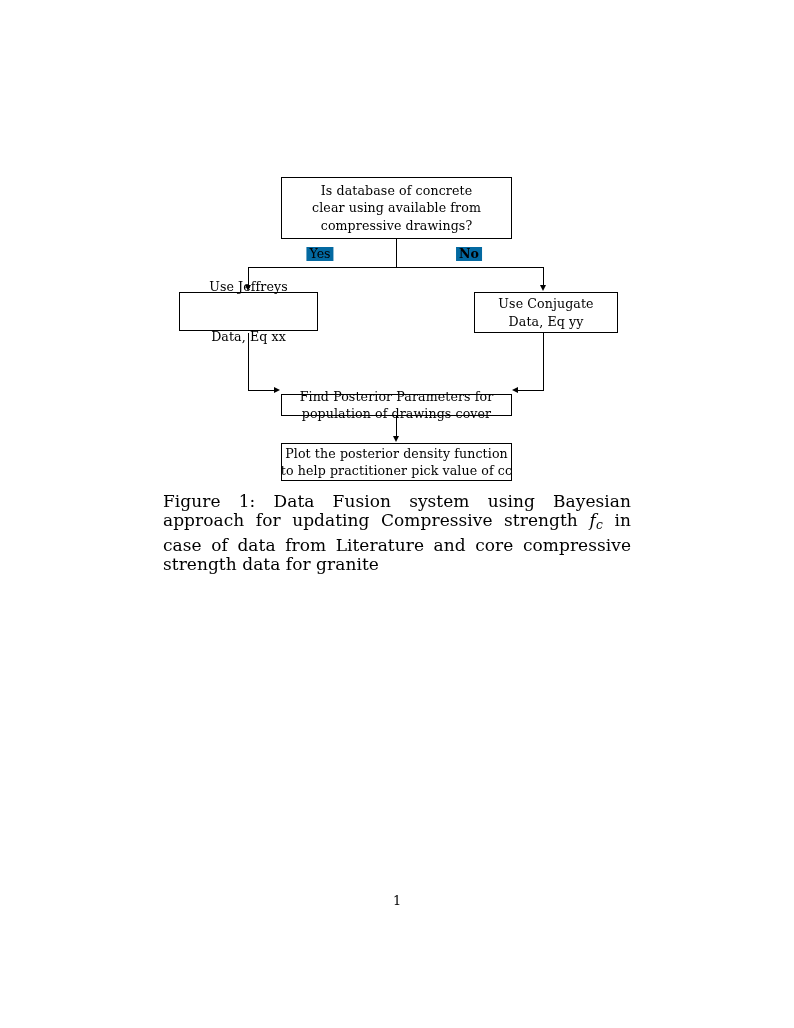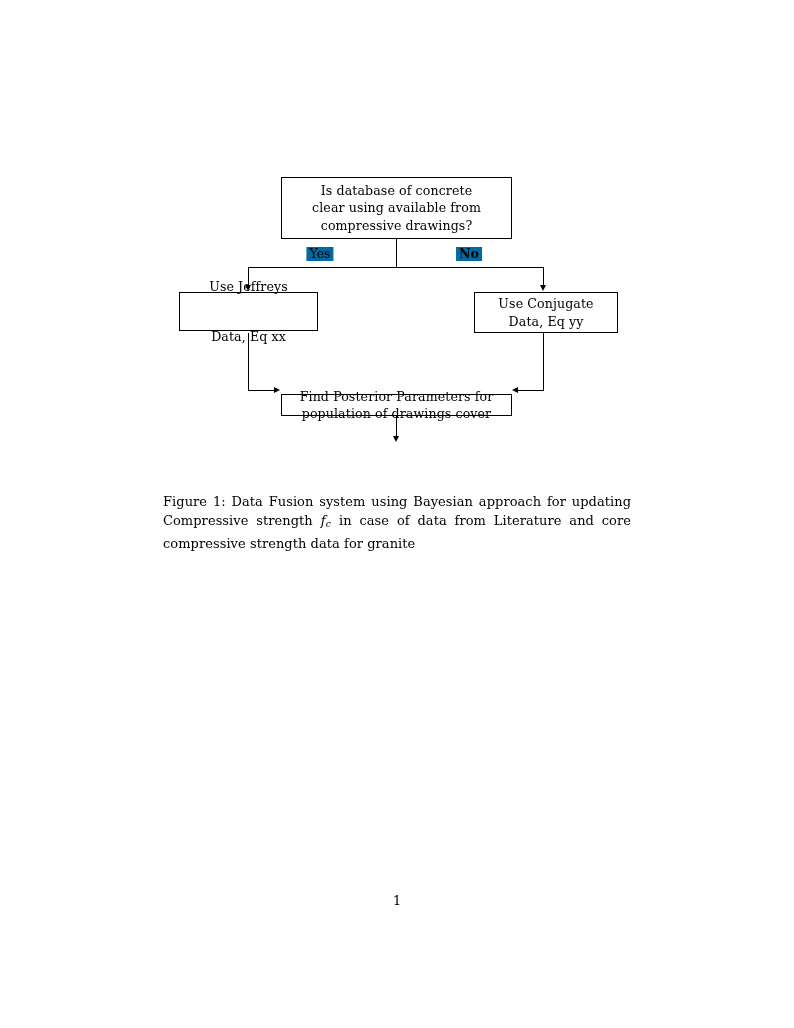--- a/index.html
+++ b/index.html
@@ -127,21 +127,21 @@
     background: #0369a1;
     padding: 0 3px;
   }
 
   
   .caption {
     position: absolute;
     left: 163px;
     top: 492px;
     width: 468px;
-    font-size: 13px;
+    font-size: 17px;
     line-height: 19.4px;
     text-align: justify;
     text-justify: inter-word;
     letter-spacing: 0.05px;
   }
   .caption .mathvar {
     font-style: italic;
     font-family: "DejaVu Serif", "Liberation Serif", serif;
   }
   .caption .mathvar sub {
@@ -183,20 +183,24 @@
     <div class="node" id="node-conjugate">
       <span class="line">Use Conjugate</span>
       <span class="line">Data, Eq yy</span>
     </div>
 
     <div class="node" id="node-posterior">
       <span class="line">Find Posterior Parameters for</span>
       <span class="line">population of drawings cover</span>
     </div>
 
+    <div class="node" id="node-plot">
+      <span class="line">Plot the posterior density function</span>
+      <span class="line">to help practitioner pick value of cc</span>
+    </div>
 
     <div class="seg v" style="left:396px; top:228px; height:28px;"></div>
     <div class="seg h" style="left:248px; top:256px; width:296px;"></div>
 
     <div class="seg v" style="left:248px; top:256px; height:19px;"></div>
     <div class="arrowhead down" style="left:245px; top:274px;"></div>
 
     <div class="seg v" style="left:543px; top:256px; height:19px;"></div>
     <div class="arrowhead down" style="left:540px; top:274px;"></div>
 

